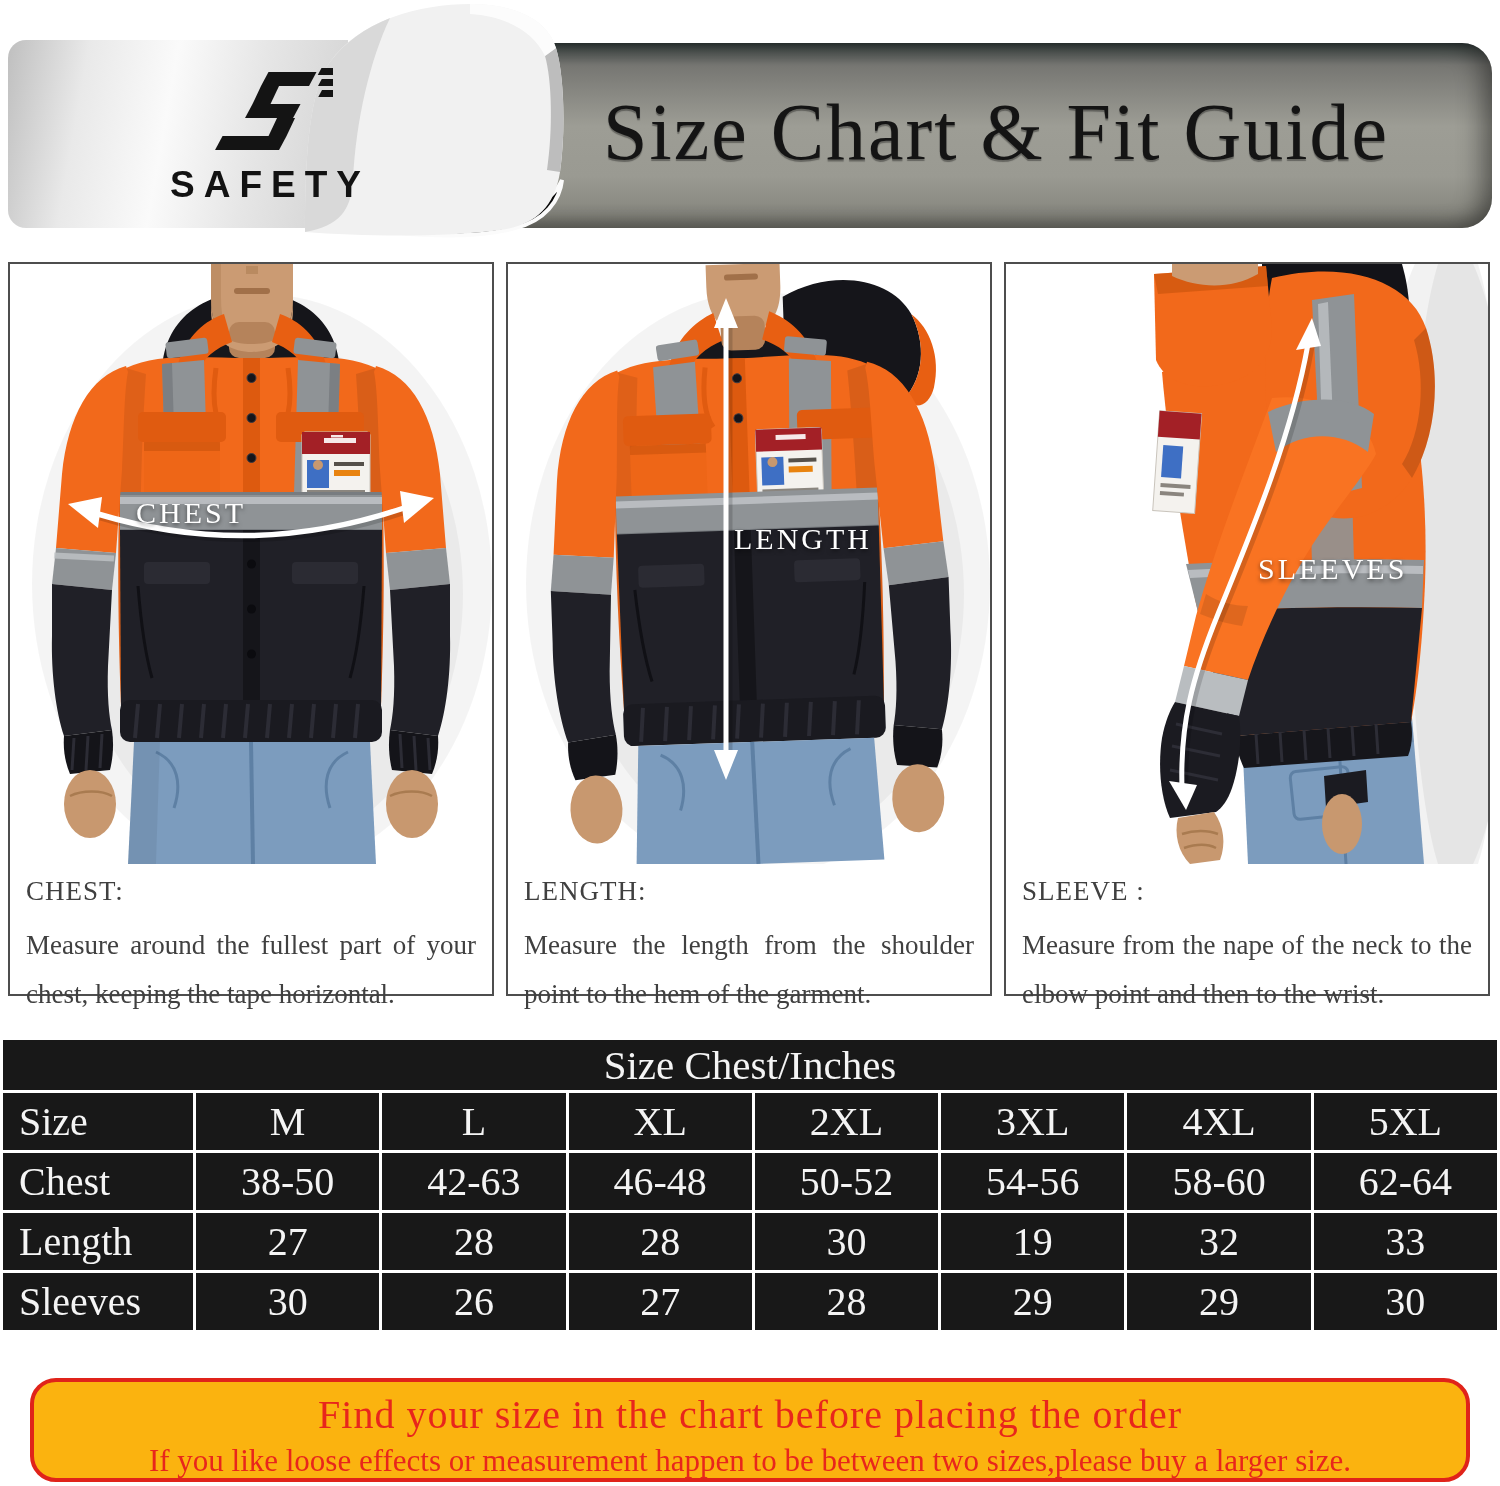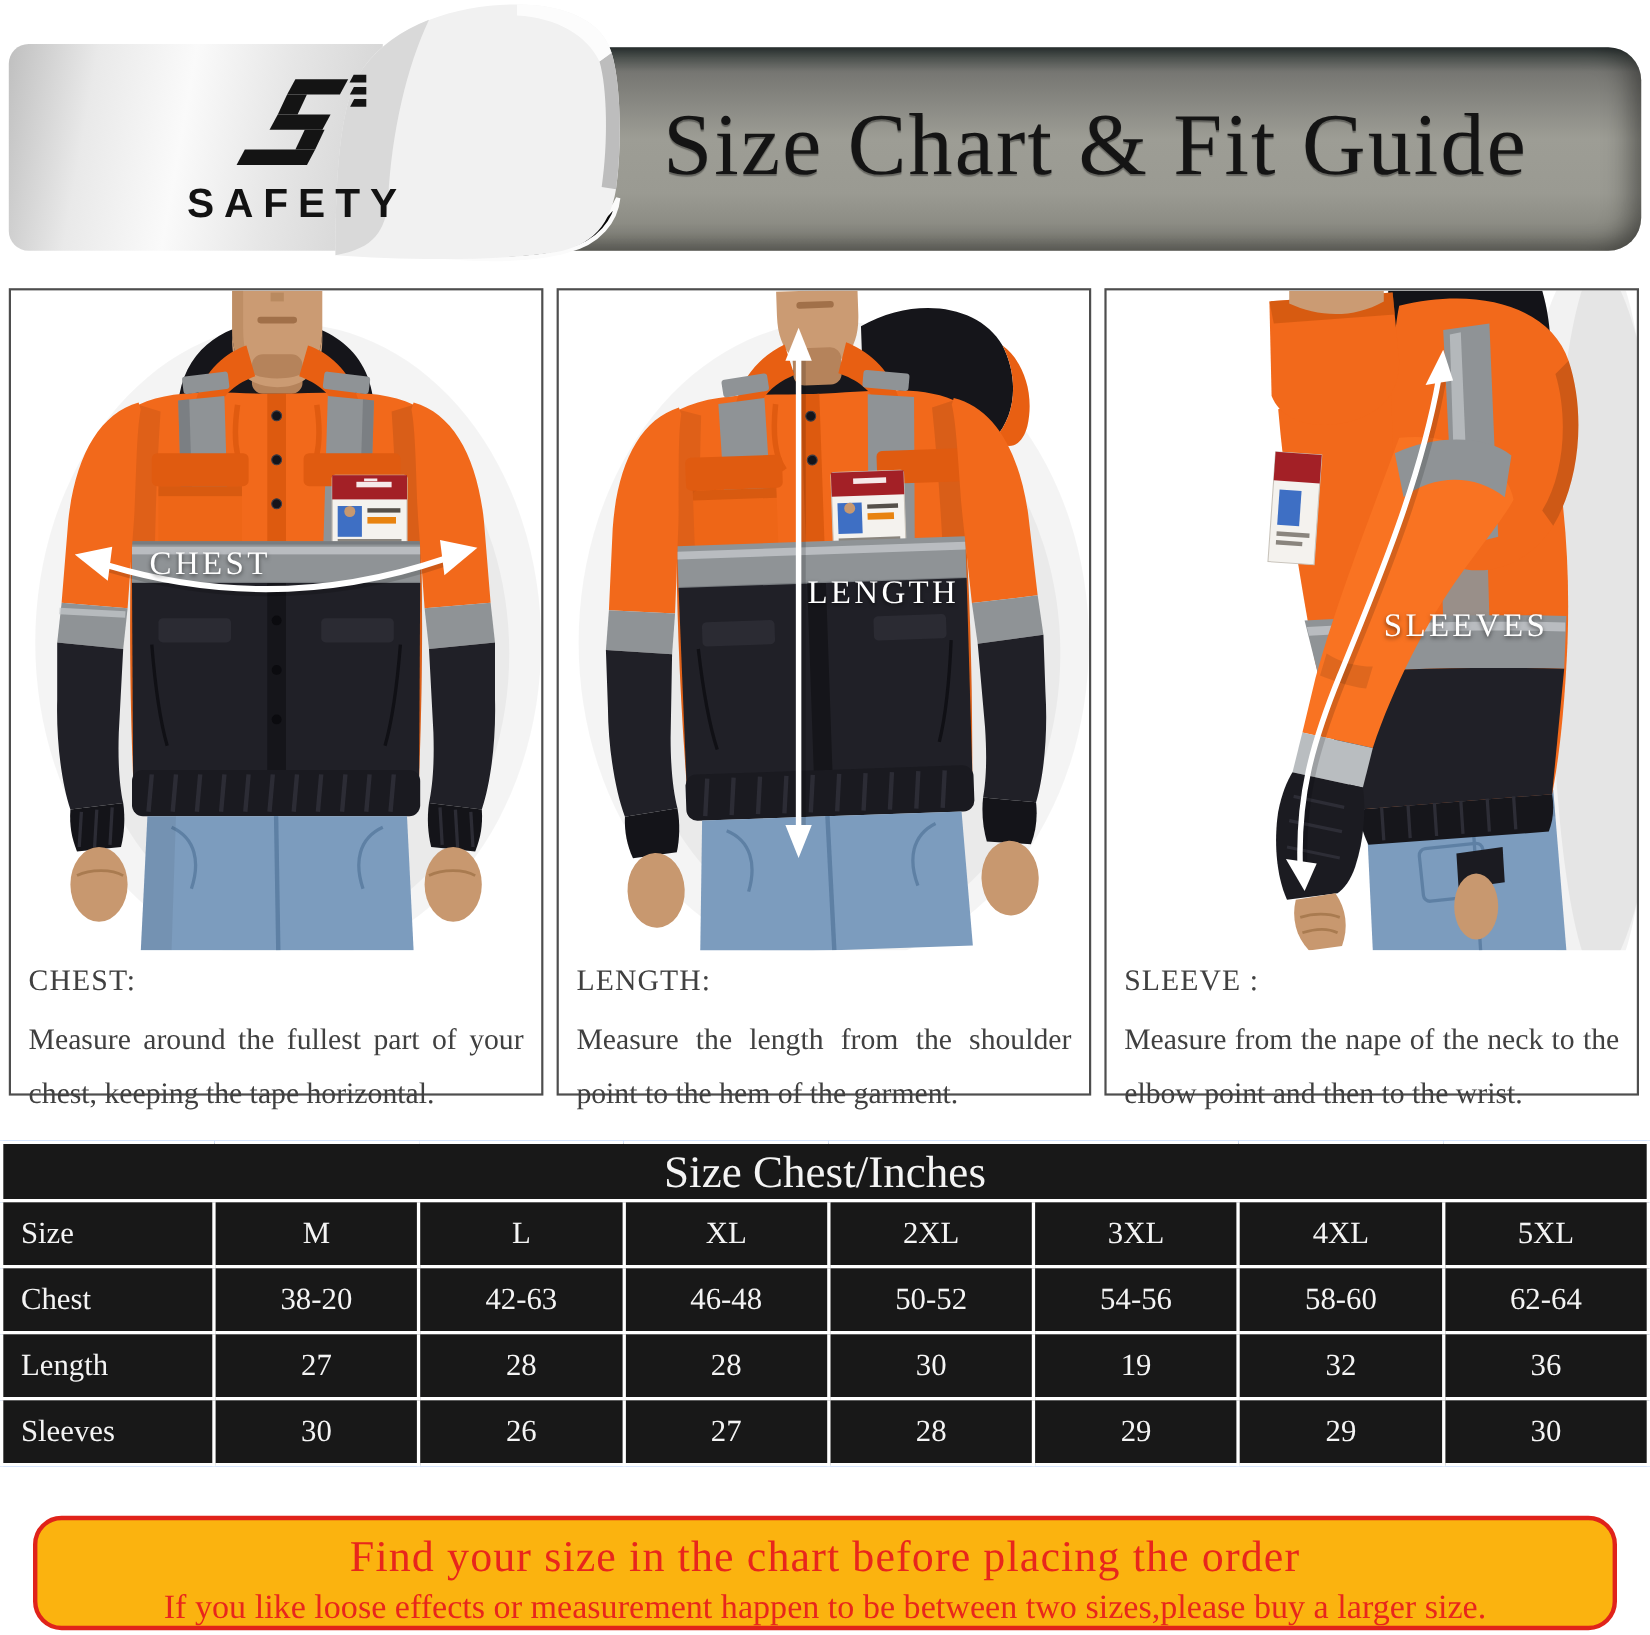--- a/index.html
+++ b/index.html
@@ -36,21 +36,21 @@
   .label-length{left:226px;top:258px;}
   .label-sleeves{left:252px;top:288px;}
   .caption{padding:10px 16px 0 16px;color:#404040;}
   .cap-title{font-size:27px;letter-spacing:1px;margin:2px 0 14px 0;}
   .cap-body{font-size:27px;line-height:49px;margin:0;text-align:justify;}
 
   
   .size-table{position:absolute;left:0;top:1037px;width:1500px;border-collapse:collapse;
           table-layout:fixed;background:#3b82f6;}
   .size-table th,.size-table td{border:3px solid #ffffff;background:#181818;color:#f4f4f4;
-          font-weight:normal;font-size:28px;text-align:center;}
+          font-weight:normal;font-size:40px;text-align:center;}
   .size-table th{height:50px;font-size:41px;}
   .size-table td{height:60px;}
   .size-table td.lbl{text-align:left;padding-left:16px;}
 
   
   .banner{position:absolute;left:30px;top:1378px;width:1440px;height:104px;
           background:#FBB30F;border:4px solid #E0231A;border-radius:26px;text-align:center;}
   .banner-line1{margin-top:9px;font-size:40px;color:#E8261C;letter-spacing:1px;font-family:Liberation Serif, serif;}
   .banner-line2{margin-top:5px;font-size:31px;color:#E8261C;}
 </style>
@@ -378,37 +378,37 @@
         <td>M</td>
         <td>L</td>
         <td>XL</td>
         <td>2XL</td>
         <td>3XL</td>
         <td>4XL</td>
         <td>5XL</td>
       </tr>
       <tr>
         <td class="lbl">Chest</td>
-        <td>38-20</td>
+        <td>38-50</td>
         <td>42-63</td>
         <td>46-48</td>
         <td>50-52</td>
         <td>54-56</td>
         <td>58-60</td>
         <td>62-64</td>
       </tr>
       <tr>
         <td class="lbl">Length</td>
         <td>27</td>
         <td>28</td>
         <td>28</td>
         <td>30</td>
         <td>19</td>
         <td>32</td>
-        <td>36</td>
+        <td>33</td>
       </tr>
       <tr>
         <td class="lbl">Sleeves</td>
         <td>30</td>
         <td>26</td>
         <td>27</td>
         <td>28</td>
         <td>29</td>
         <td>29</td>
         <td>30</td>

